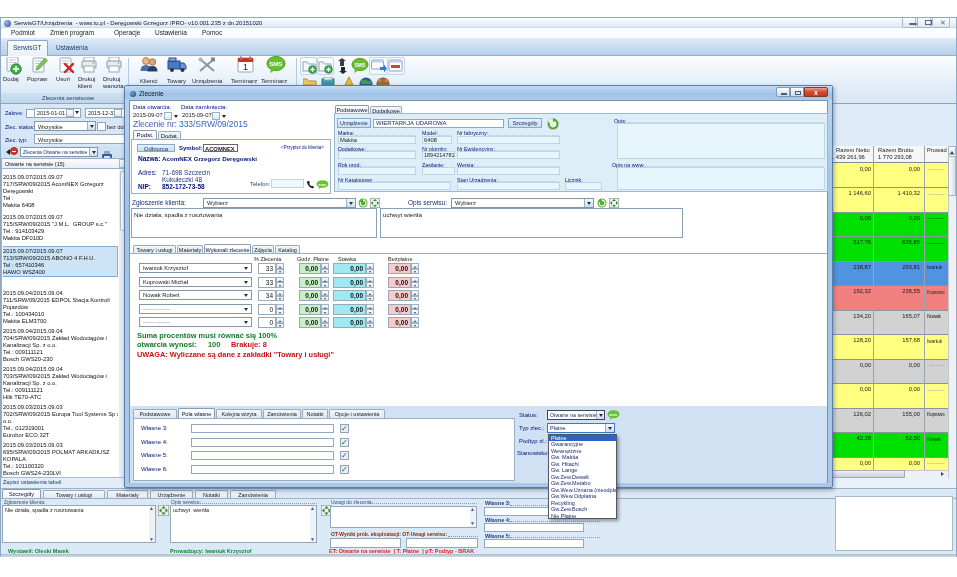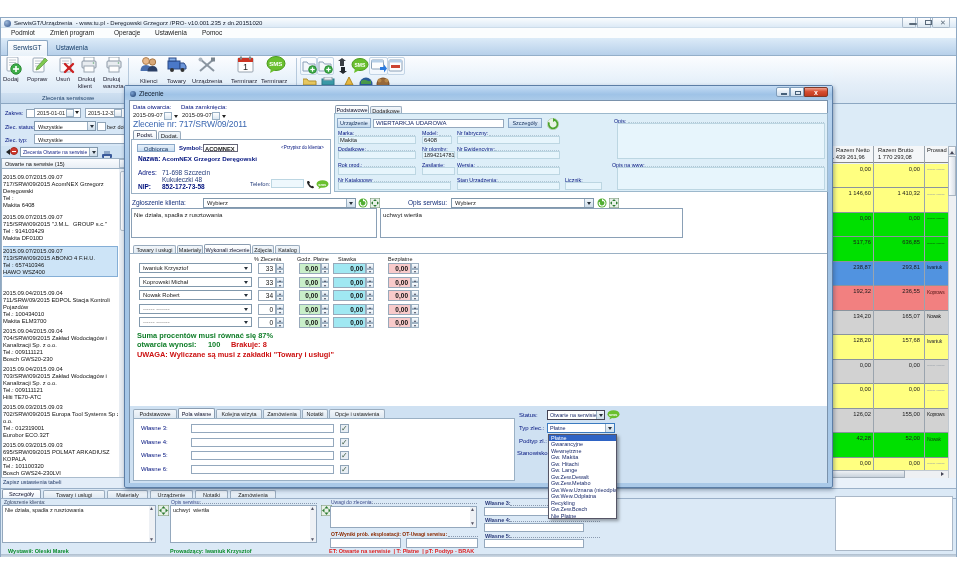--- a/index.html
+++ b/index.html
@@ -456,21 +456,21 @@
  <div class="a" style="left:129px;top:100px;width:699px;height:383px;background:#fff;border:1px solid #7a92ac;"></div>
 
  <div class="lbl" style="left:133px;top:103.5px;">Data otwarcia:</div>
  <div class="lbl" style="left:181px;top:103.5px;">Data zamknięcia:</div>
  <div class="blk" style="left:133px;top:112px;font-size:5.8px;">2015-09-07</div>
  <div class="a" style="left:164px;top:111.5px;width:8px;height:8px;background:linear-gradient(#fff,#dde8f2);border:1px solid #9ab0c4;"></div>
  <div class="a" style="left:174px;top:114.5px;border:2.5px solid transparent;border-top:3.5px solid #222;"></div>
  <div class="blk" style="left:182px;top:112px;font-size:5.8px;">2015-09-07</div>
  <div class="a" style="left:212px;top:111.5px;width:8px;height:8px;background:linear-gradient(#fff,#dde8f2);border:1px solid #9ab0c4;"></div>
  <div class="a" style="left:222px;top:114.5px;border:2.5px solid transparent;border-top:3.5px solid #222;"></div>
- <div class="a" style="left:133px;top:119px;font-size:8.6px;letter-spacing:-0.1px;color:#3a66b0;white-space:nowrap;">Zlecenie nr: 717/SRW/09/2011</div>
+ <div class="a" style="left:133px;top:119px;font-size:8.6px;letter-spacing:-0.1px;color:#3a66b0;white-space:nowrap;">Zlecenie nr: 333/SRW/09/2015</div>
  <div class="tb" style="left:133px;top:130px;width:24px;height:9px;line-height:9px;">Podst.</div>
  <div class="tbi" style="left:158px;top:131px;width:23px;height:8px;line-height:8px;">Dodat.</div>
  <div class="a" style="left:131px;top:139px;width:200px;height:55px;background:#fff;border:1px solid #9ab0c4;"></div>
  <div class="a" style="left:137px;top:143.5px;width:38px;height:8.5px;background:linear-gradient(#e8f1fa,#c6dcf0);border:1px solid #8aa8c8;color:#14305c;font-size:6px;text-align:center;line-height:8px;">Odbiorca</div>
  <div class="lbl" style="left:179px;top:145px;font-weight:bold;font-size:6px;">Symbol:</div>
  <div class="a" style="left:203px;top:143.5px;width:35px;height:8.5px;border:1px solid #667;background:#fff;"></div>
  <div class="blk" style="left:205px;top:145.5px;font-size:5.8px;font-weight:bold;">ACOMNEX</div>
  <div class="lbl" style="left:281px;top:144px;font-size:4.5px;">&lt;Przypisz do klienta&gt;</div>
  <div class="lbl" style="left:138px;top:155px;font-weight:bold;font-size:6.5px;">Nazwa:</div>
  <div class="lbl" style="left:162px;top:155px;font-weight:bold;font-size:6.2px;">AcomNEX Grzegorz Deręgowski</div>
@@ -758,25 +758,25 @@
         </div>
   <div class="spin" style="left:388px;top:317px;width:31px;height:11px;background:#f8caca;">
           <div class="v">0,00</div>
           <div class="ud">
             <i></i>
             <i></i>
           </div>
         </div>
  </div>
 
- <div class="gtx" style="left:137px;top:330.5px;font-size:7.4px;">Suma procentów musi równać się 87%</div>
+ <div class="gtx" style="left:137px;top:330.5px;font-size:7.4px;">Suma procentów musi równać się 100%</div>
  <div class="gtx" style="left:137px;top:340px;font-size:7.4px;">otwarcia wynosi:</div>
       <div class="gtx" style="left:208px;top:340px;font-size:7.4px;">100</div>
       <div class="rtx" style="left:231px;top:340px;font-size:7.4px;">Brakuje: 8</div>
- <div class="rtx" style="left:137px;top:349.5px;font-size:7.4px;">UWAGA: Wyliczane są musi z zakładki "Towary i usługi"</div>
+ <div class="rtx" style="left:137px;top:349.5px;font-size:7.4px;">UWAGA: Wyliczane są dane z zakładki "Towary i usługi"</div>
 
  <div class="a" style="left:130px;top:406px;width:697px;height:77px;background:#cfe1f2;"></div>
  <div class="tbi" style="left:133px;top:409px;width:44px;height:9px;line-height:9px;font-size:5.5px;">Podstawowe</div>
  <div class="tb" style="left:178px;top:408px;width:37px;height:10px;line-height:10px;font-size:5.5px;">Pola własne</div>
  <div class="tbi" style="left:216px;top:409px;width:46px;height:9px;line-height:9px;font-size:5.5px;">Kolejna wizyta</div>
  <div class="tbi" style="left:263px;top:409px;width:38px;height:9px;line-height:9px;font-size:5.5px;">Zamówienia</div>
  <div class="tbi" style="left:302px;top:409px;width:26px;height:9px;line-height:9px;font-size:5.5px;">Notatki</div>
  <div class="tbi" style="left:329px;top:409px;width:56px;height:9px;line-height:9px;font-size:5.5px;">Opcje i ustawienia</div>
  <div class="a" style="left:133px;top:418px;width:382px;height:63px;background:#fff;border:1px solid #9ab0c4;"></div>
  <div id="wlasne">

